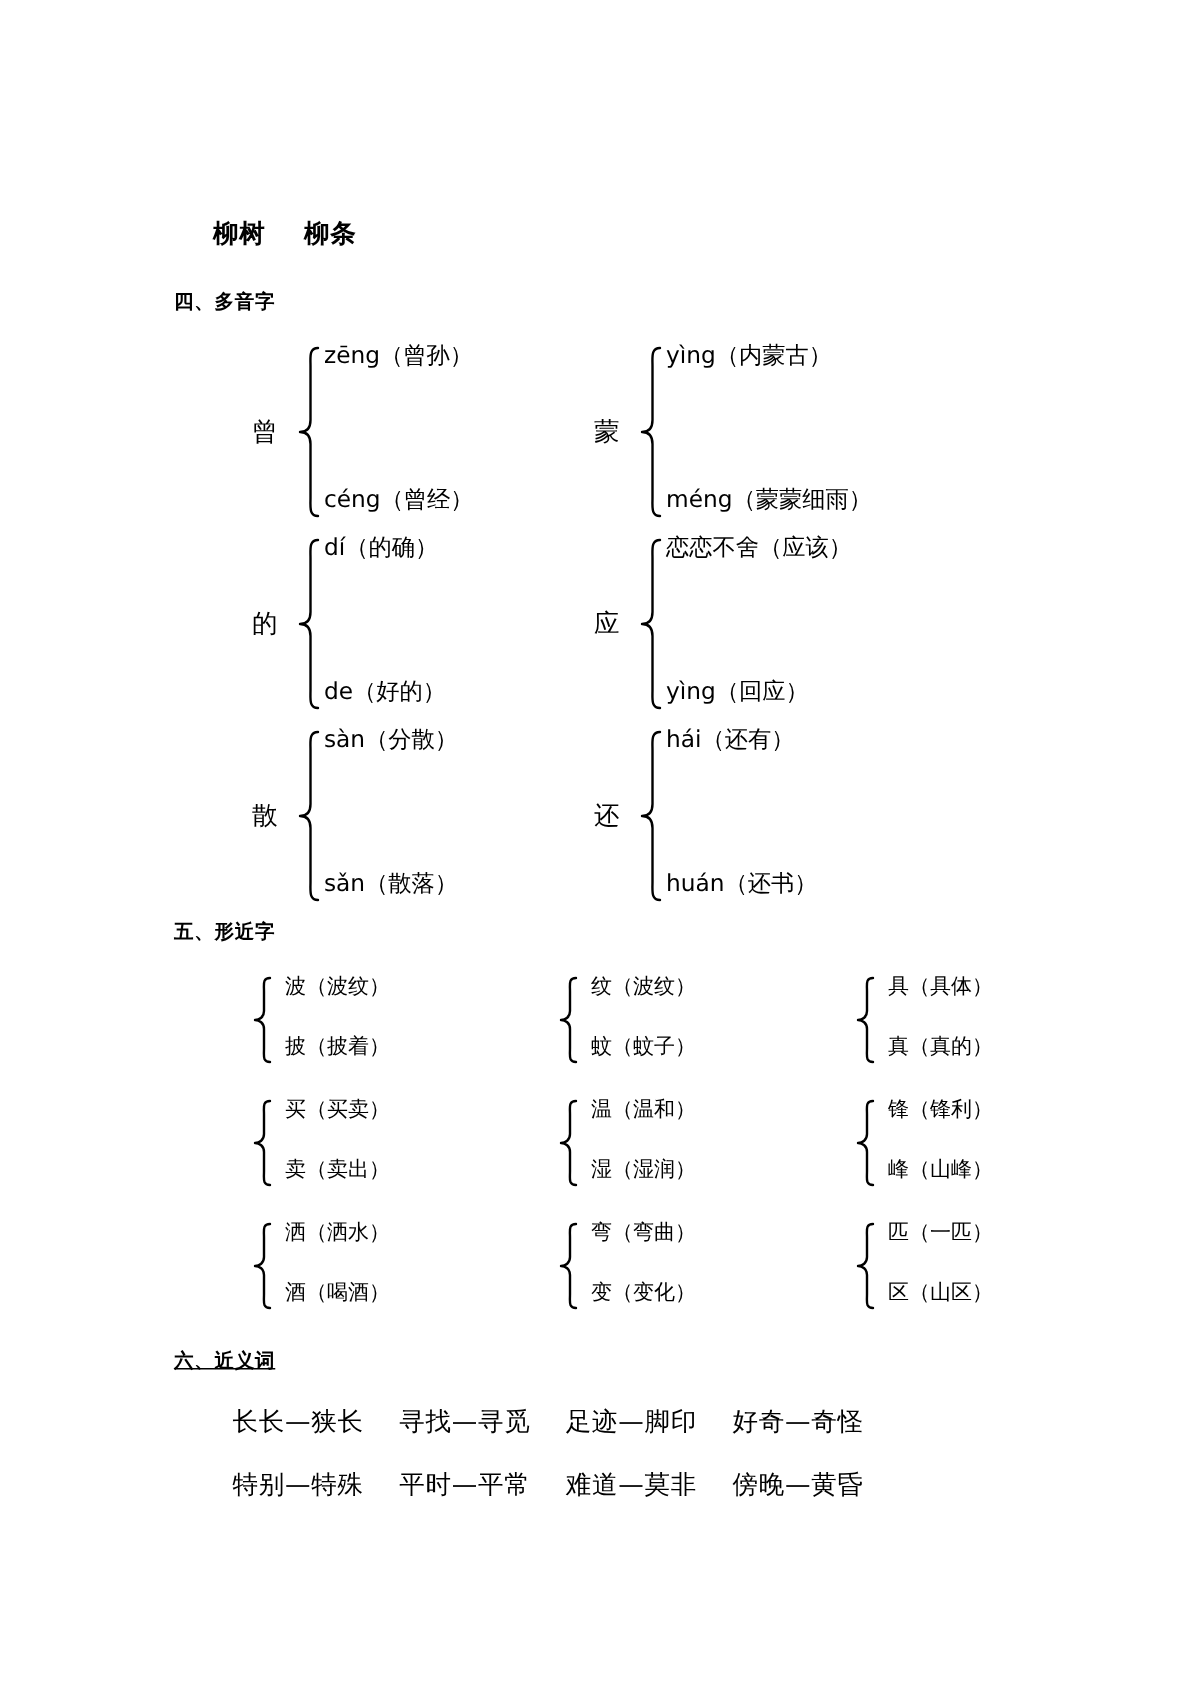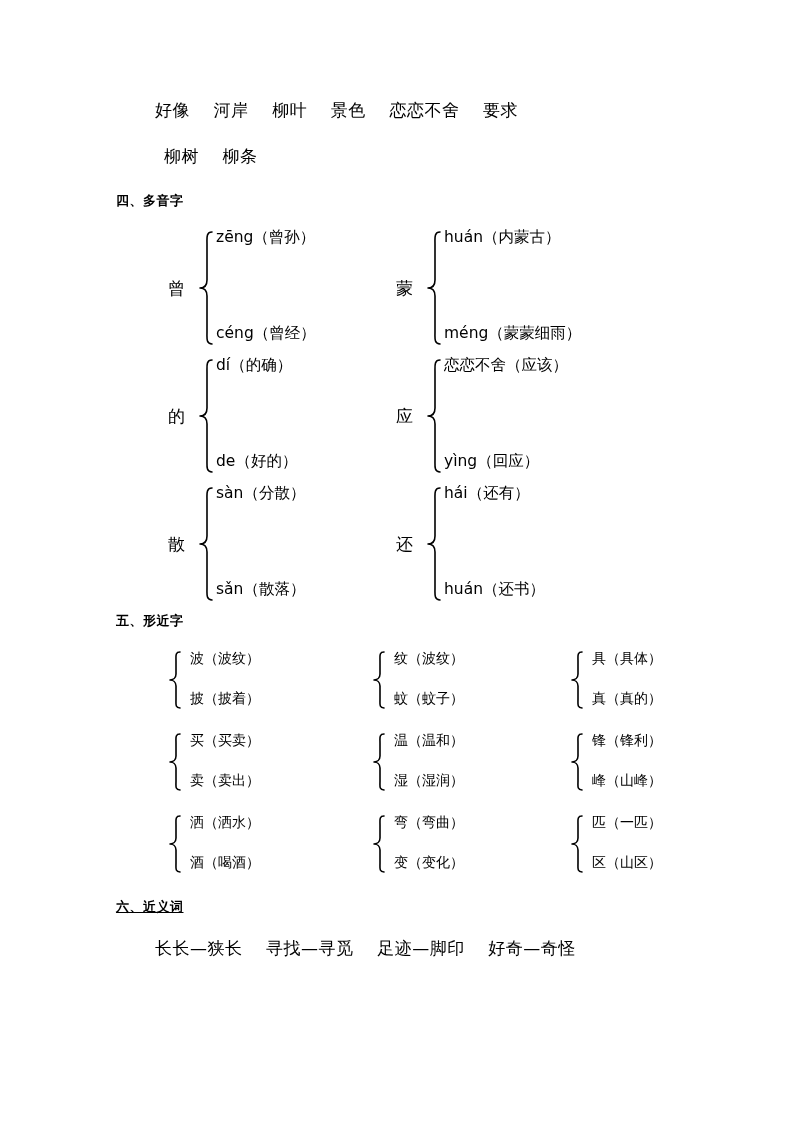--- a/index.html
+++ b/index.html
@@ -96,22 +96,21 @@
     stroke-width: 1.6;
     stroke-linecap: round;
     stroke-linejoin: round;
   }
 </style>
 </head>
 <body>
 
 <div class="page">
 
-  <div class="word-line" style="left:155px; top:100px;">好像    河岸    柳叶    景色    恋恋不舍    要求</div>
-  <div class="word-line" style="left:164px; top:146px;">柳树    柳条</div>
+  <div class="word-line" style="left:142px; top:146px;font-weight:bold;">柳树    柳条</div>
 
   <div class="section-head" style="top:192px;">四、多音字</div>
 
   <div class="poly-group" style="left:168px; top:228px;">
     <span class="poly-label">曾</span>
     <span class="poly-brace">
       <svg class="brace-svg" width="16" height="116" viewBox="0 0 16 116" aria-hidden="true">
         <path d="M14 2 C8 2, 9 8, 9 14 L9 50 C9 56, 6 58, 2 58 C6 58, 9 60, 9 66 L9 102 C9 108, 8 114, 14 114"></path>
       </svg>
     </span>
@@ -119,21 +118,21 @@
     <span class="poly-item second">céng（曾经）</span>
   </div>
 
   <div class="poly-group" style="left:396px; top:228px;">
     <span class="poly-label">蒙</span>
     <span class="poly-brace">
       <svg class="brace-svg" width="16" height="116" viewBox="0 0 16 116" aria-hidden="true">
         <path d="M14 2 C8 2, 9 8, 9 14 L9 50 C9 56, 6 58, 2 58 C6 58, 9 60, 9 66 L9 102 C9 108, 8 114, 14 114"></path>
       </svg>
     </span>
-    <span class="poly-item first">huán（内蒙古）</span>
+    <span class="poly-item first">yìng（内蒙古）</span>
     <span class="poly-item second">méng（蒙蒙细雨）</span>
   </div>
 
   <div class="poly-group" style="left:168px; top:356px;">
     <span class="poly-label">的</span>
     <span class="poly-brace">
       <svg class="brace-svg" width="16" height="116" viewBox="0 0 16 116" aria-hidden="true">
         <path d="M14 2 C8 2, 9 8, 9 14 L9 50 C9 56, 6 58, 2 58 C6 58, 9 60, 9 66 L9 102 C9 108, 8 114, 14 114"></path>
       </svg>
     </span>
@@ -262,14 +261,15 @@
         <path d="M12 2 C7 2, 8 6, 8 11 L8 24 C8 28, 5 30, 2 30 C5 30, 8 32, 8 36 L8 49 C8 54, 7 58, 12 58"></path>
       </svg>
     </span>
     <span class="sim-item first">匹（一匹）</span>
     <span class="sim-item second">区（山区）</span>
   </div>
 
   <div class="section-head" style="top:898px;text-decoration:underline;">六、近义词</div>
 
   <div class="word-line" style="left:155px; top:938px;">长长—狭长    寻找—寻觅    足迹—脚印    好奇—奇怪</div>
+  <div class="word-line" style="left:155px; top:980px;">特别—特殊    平时—平常    难道—莫非    傍晚—黄昏</div>
 
 </div>
 
 </body></html>

